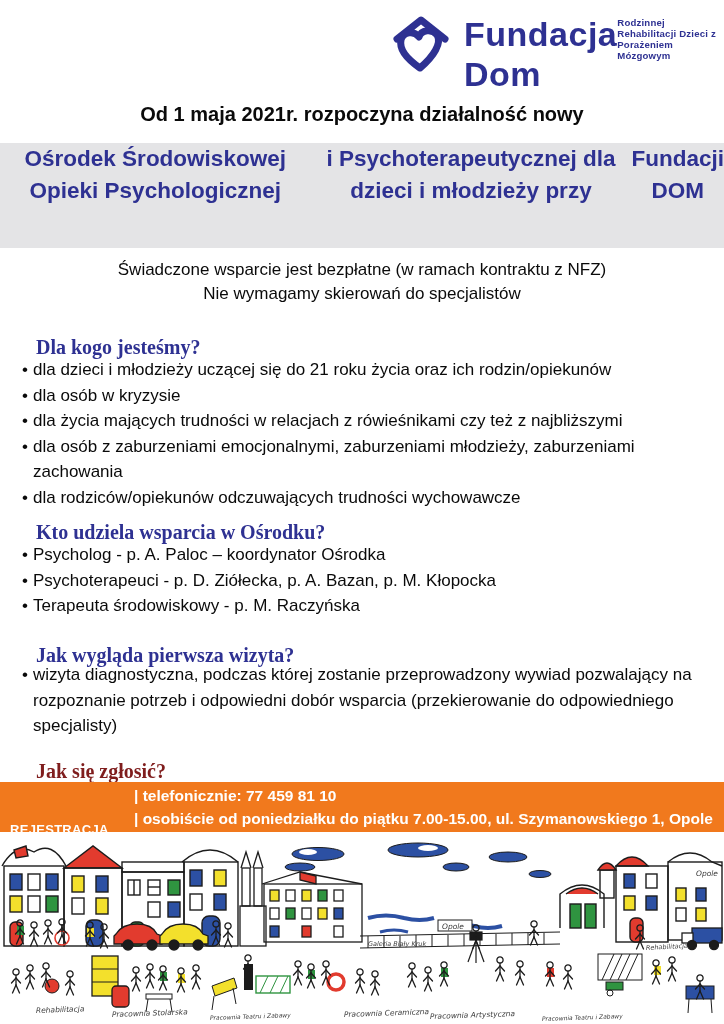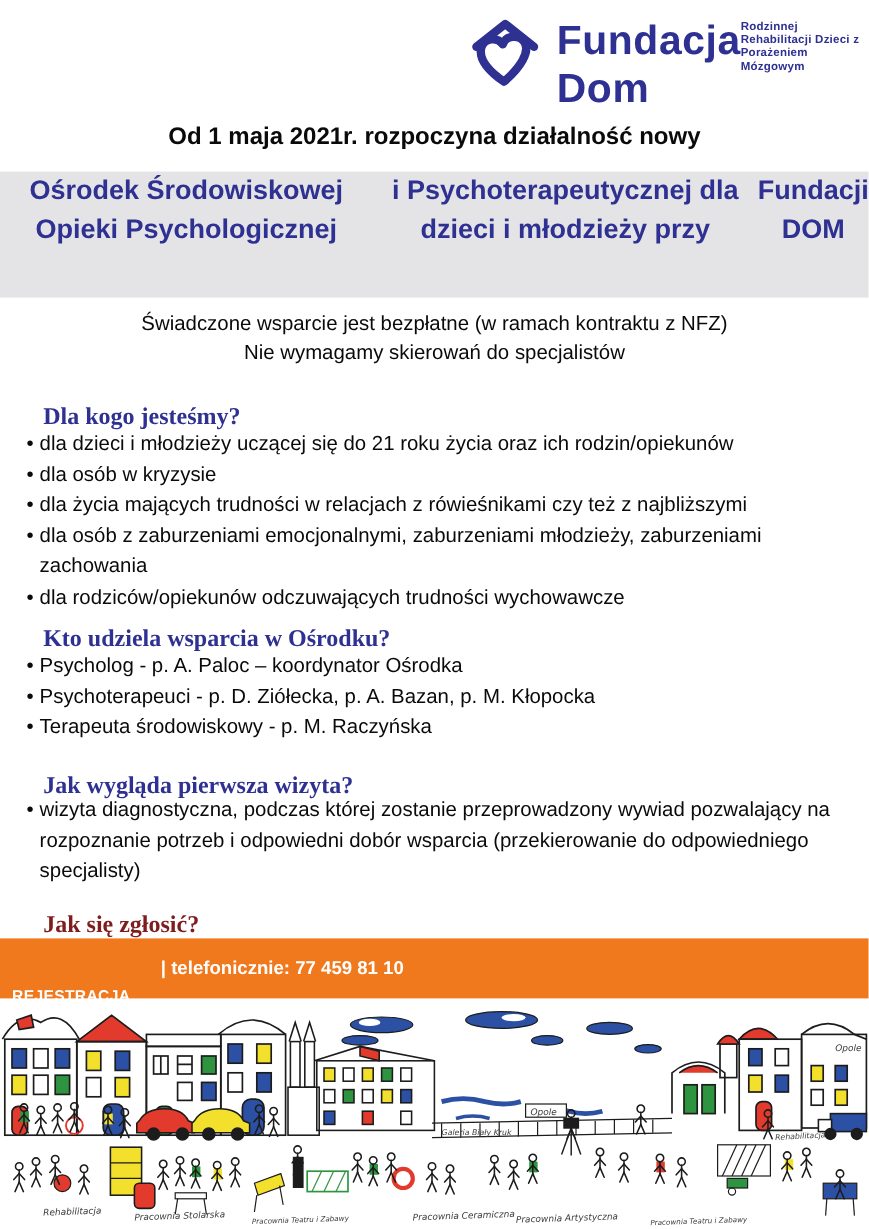--- a/index.html
+++ b/index.html
@@ -91,20 +91,21 @@
   <ul class="blist" style="top:662px">
     <li>wizyta diagnostyczna, podczas której zostanie przeprowadzony wywiad pozwalający na rozpoznanie potrzeb i odpowiedni dobór wsparcia (przekierowanie do odpowiedniego specjalisty)</li>
   </ul>
 
   <h2 class="sec-head orange" style="top:744px">Jak się zgłosić?</h2>
 
   <div class="regbar">
     <div class="reg-label">REJESTRACJA</div>
     <div class="reg-lines">
       <div>| telefonicznie: 77 459 81 10</div>
+      <div>| osobiście od poniedziałku do piątku 7.00-15.00, ul. Szymanowskiego 1, Opole</div>
     </div>
   </div>
 
   <div class="illu">
     <svg width="724" height="188" viewBox="0 0 724 188">
       <defs>
         <g id="p" stroke="#1c1c1c" stroke-width="1.3" fill="none" stroke-linecap="round">
           <circle cx="0" cy="0" r="3.1"></circle>
           <line x1="0" y1="3" x2="0" y2="13"></line>
           <line x1="0" y1="13" x2="-3.5" y2="21"></line>

